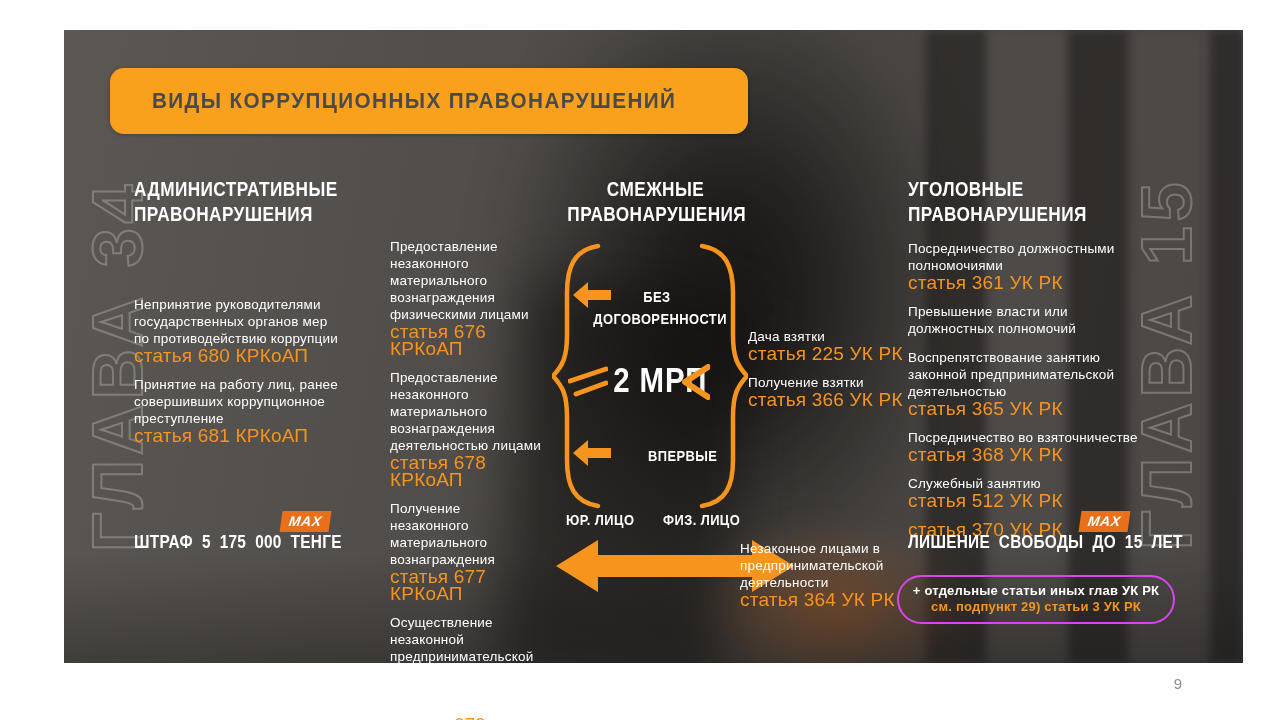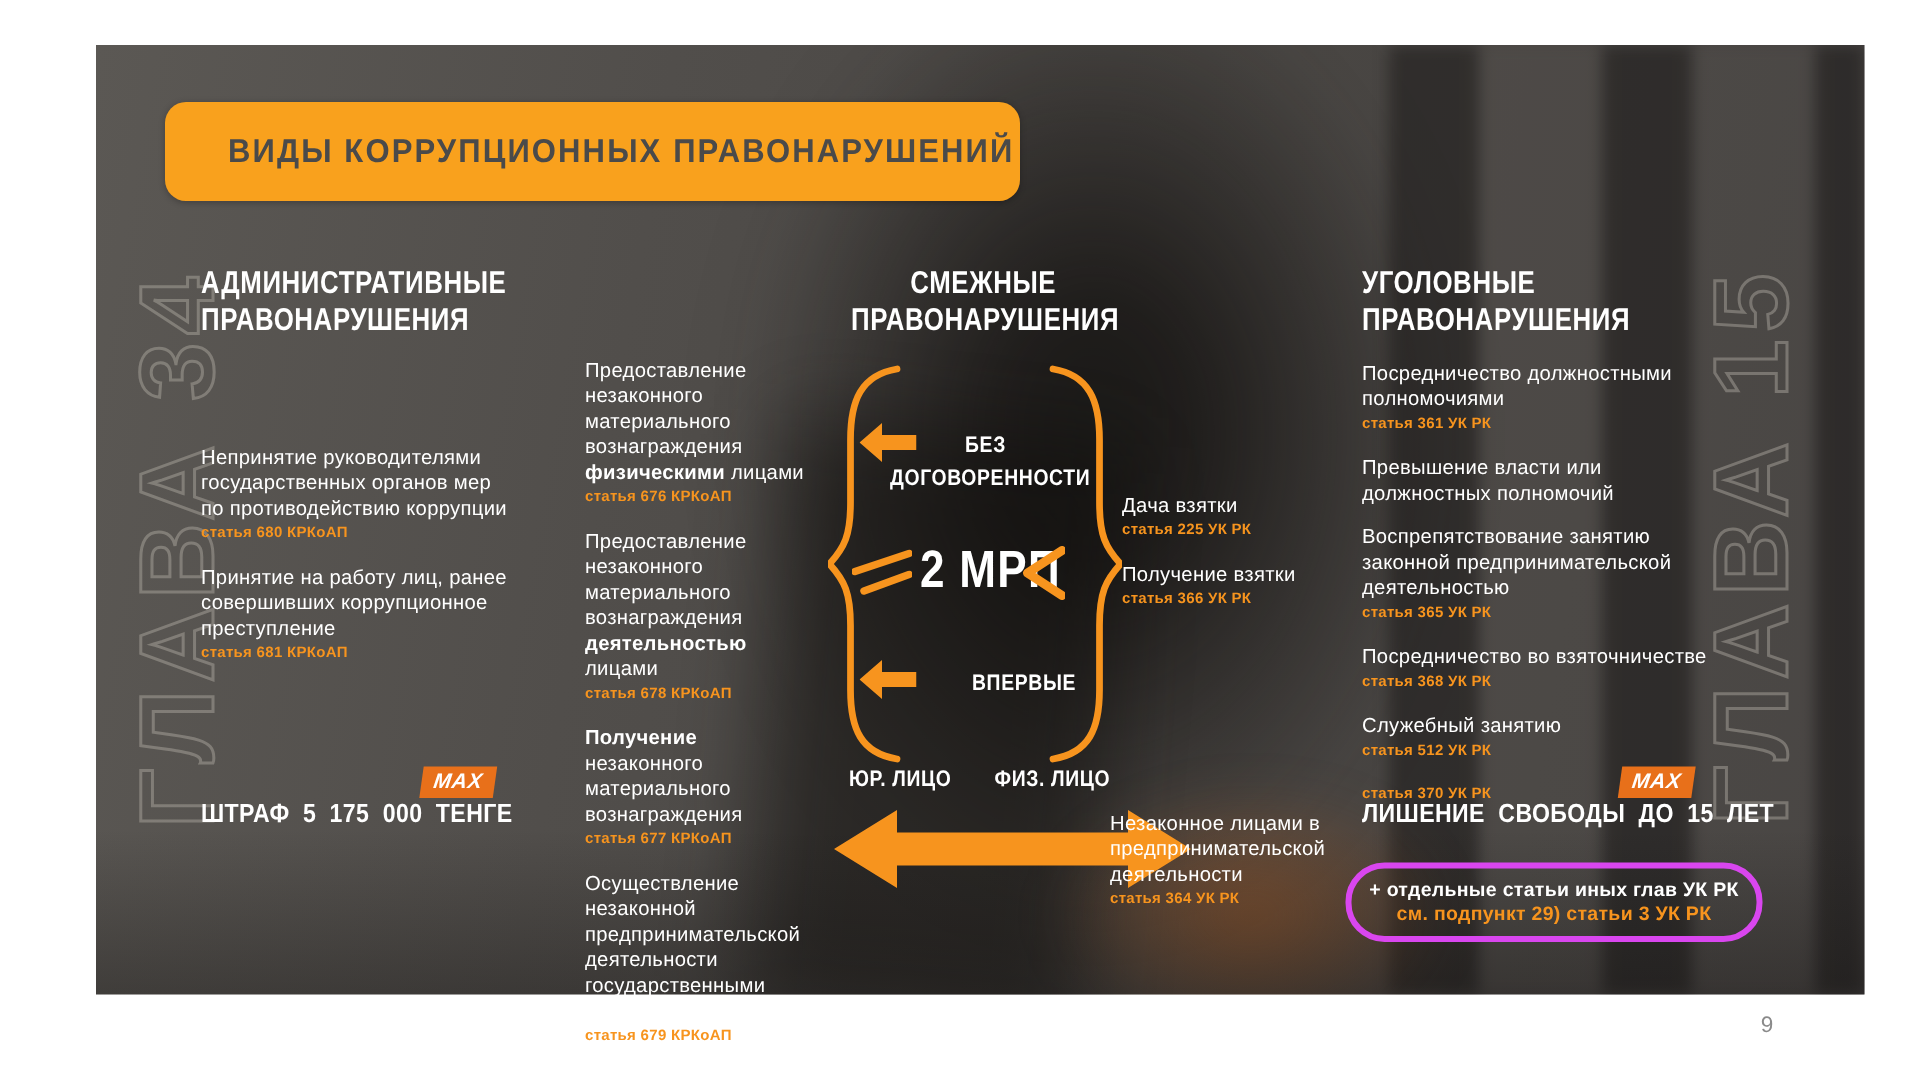--- a/index.html
+++ b/index.html
@@ -24,43 +24,43 @@
               background:linear-gradient(rgba(0,0,0,0), rgba(18,16,15,0.35)); }
 
   
   .watermark { position:absolute; width:340px; height:96px; line-height:96px; text-align:center;
                font-weight:bold; font-size:70px; letter-spacing:5px; white-space:nowrap;
                color:transparent; -webkit-text-stroke:2px rgba(185,180,172,0.42); transform:rotate(-90deg); }
   .wm-left  { left:-52px;  top:334px; }
   .wm-right { left:997px;  top:332px; }
 
   
-  .title-banner { position:absolute; left:110px; top:68px; width:570px; height:66px; background:#F9A11D;
+  .title-banner { position:absolute; left:110px; top:68px; width:638px; height:66px; background:#F9A11D;
                   border-radius:14px; display:flex; align-items:center; padding-left:42px;
                   box-shadow:0 1px 4px rgba(0,0,0,0.25); }
   .title-banner span { color:#4A4A4A; font-weight:bold; font-size:22px; letter-spacing:1.5px;
                        transform:scaleX(0.94); transform-origin:left center; white-space:nowrap; }
 
   
   .col-heading { position:absolute; color:#ffffff; font-weight:bold; font-size:21px; line-height:1.18;
                  letter-spacing:0.5px; transform:scaleX(0.82); transform-origin:left top; white-space:nowrap; }
   .h-admin    { left:134px; top:177px; }
   .h-adjacent { left:548px; top:177px; width:215px; text-align:center; transform-origin:center top; }
   .h-criminal { left:908px; top:177px; }
 
   
   .items { position:absolute; }
   .items-admin    { left:134px; top:296px; width:212px; }
   .items-adjacent { left:390px; top:238px; width:152px; }
   .items-braceright { left:748px; top:328px; width:170px; }
   .items-criminal { left:908px; top:240px; width:232px; }
   .item { margin-bottom:12px; }
   .item-text { color:#ffffff; font-size:13.5px; line-height:17px; letter-spacing:0.2px; }
-  .item-text b { font-weight:bold; }
-  .article { color:#F7941E; font-weight:bold; font-size:10px; line-height:17px; letter-spacing:0.2px; }
+  .item-text b { font-weight:normal; }
+  .article { color:#F7941E; font-weight:normal; font-size:19px; line-height:17px; letter-spacing:0.2px; }
 
   
   .braces { position:absolute; left:552px; top:242px; }
   .arrow-left { position:absolute; }
   .al-top { left:573px; top:282px; }
   .al-bottom { left:573px; top:440px; }
   .no-agree { position:absolute; left:583px; top:286px; width:148px; text-align:center; color:#fff;
               font-weight:bold; font-size:15px; line-height:1.45; letter-spacing:0.5px;
               transform:scaleX(0.86); transform-origin:center top; }
   .lte-icon { position:absolute; left:568px; top:366px; }
@@ -80,21 +80,21 @@
   .max-badge { position:absolute; background:#E8701A; transform:skewX(-8deg); padding:1px 8px 2px 8px; }
   .max-badge span { display:inline-block; color:#fff; font-weight:bold; font-style:italic; font-size:14px;
                     letter-spacing:0.5px; }
   .mb-admin { left:281px; top:511px; }
   .mb-criminal { left:1080px; top:511px; }
   .penalty { position:absolute; color:#fff; font-weight:bold; font-size:17.5px; letter-spacing:0.3px;
              word-spacing:5px; transform:scaleX(0.88); transform-origin:left top; white-space:nowrap; }
   .pen-admin { left:134px; top:532px; }
   .pen-criminal { left:908px; top:532px; }
 
-  .note-box { position:absolute; left:897px; top:575px; width:278px; border:4px solid #d946ef;
+  .note-box { position:absolute; left:897px; top:575px; width:278px; border:2px solid #d946ef;
               border-radius:26px; padding:6px 10px 7px 10px; text-align:center; }
   .note-line1 { color:#fff; font-weight:bold; font-size:13px; line-height:16px; letter-spacing:0.2px; }
   .note-line2 { color:#F7941E; font-weight:bold; font-size:13px; line-height:16px; letter-spacing:0.2px; }
 
   .page-number { position:absolute; left:1168px; top:675px; width:20px; text-align:center;
                  color:#8a8a8a; font-size:15px; }
   svg { display:block; }
 </style>
 </head>
 <body>

